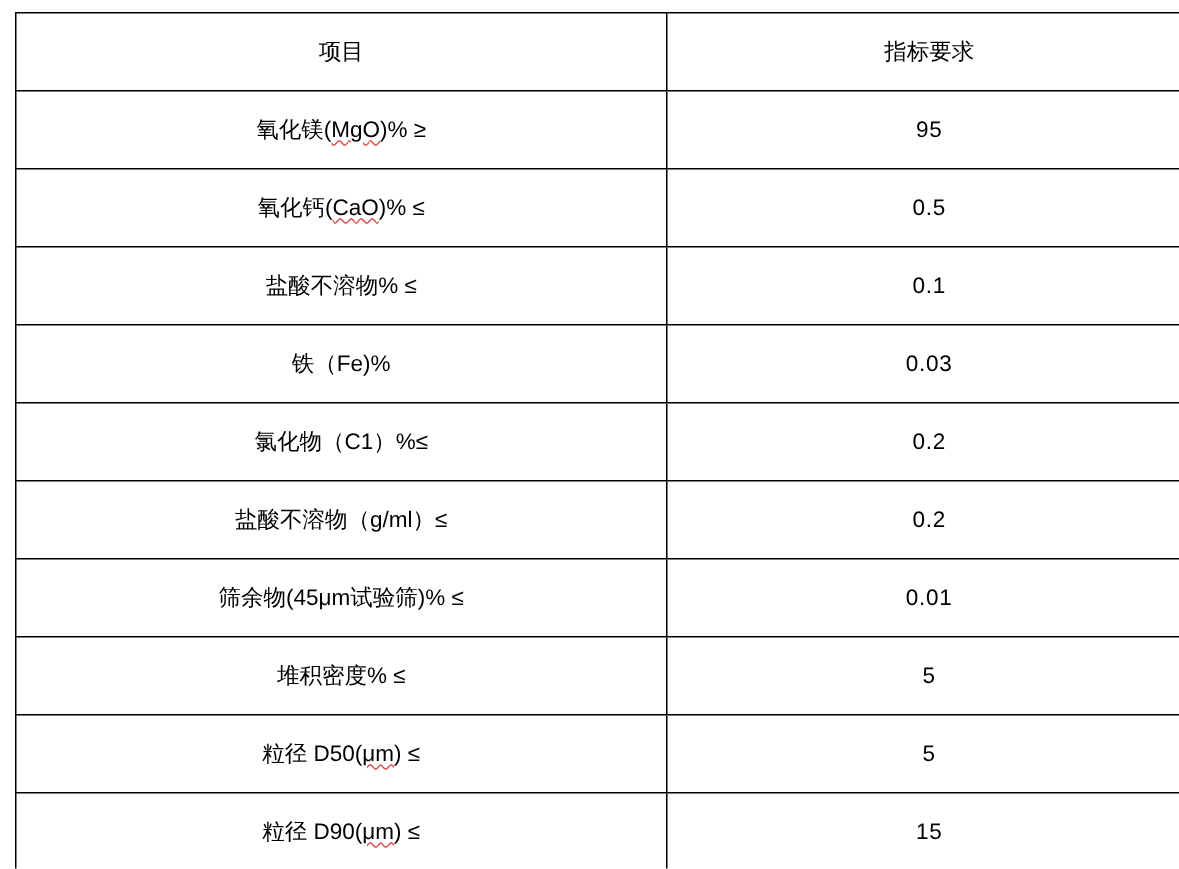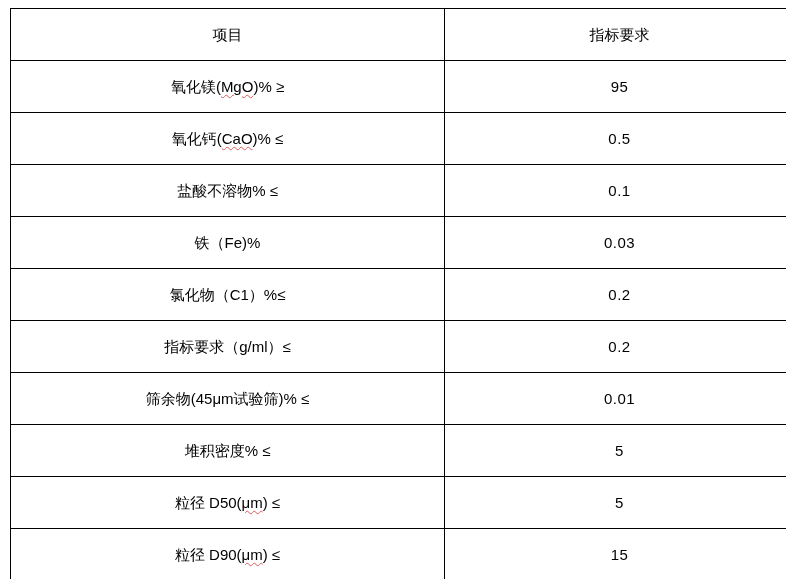--- a/index.html
+++ b/index.html
@@ -81,21 +81,21 @@
       </tr>
       <tr>
         <td class="col-item"><span>铁（Fe)%</span><span class="squiggle"></span><span></span></td>
         <td class="col-value val">0.03</td>
       </tr>
       <tr>
         <td class="col-item"><span>氯化物（C1）%≤</span><span class="squiggle"></span><span></span></td>
         <td class="col-value val">0.2</td>
       </tr>
       <tr>
-        <td class="col-item"><span>指标要求（g/ml）≤</span><span class="squiggle"></span><span></span></td>
+        <td class="col-item"><span>盐酸不溶物（g/ml）≤</span><span class="squiggle"></span><span></span></td>
         <td class="col-value val">0.2</td>
       </tr>
       <tr>
         <td class="col-item"><span>筛余物(45μm试验筛)% ≤</span><span class="squiggle"></span><span></span></td>
         <td class="col-value val">0.01</td>
       </tr>
       <tr>
         <td class="col-item"><span>堆积密度% ≤</span><span class="squiggle"></span><span></span></td>
         <td class="col-value val">5</td>
       </tr>

